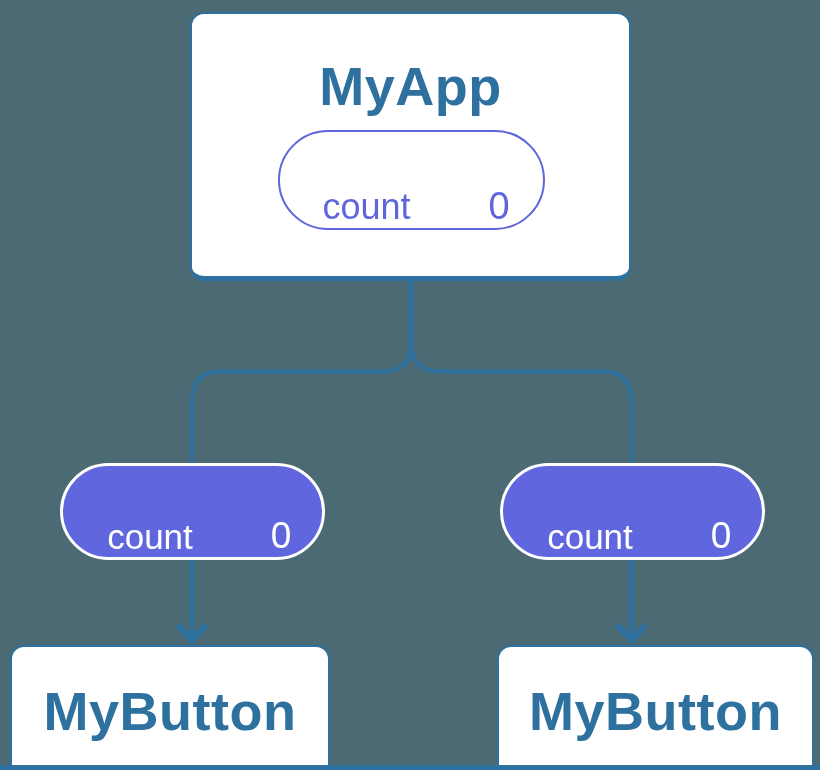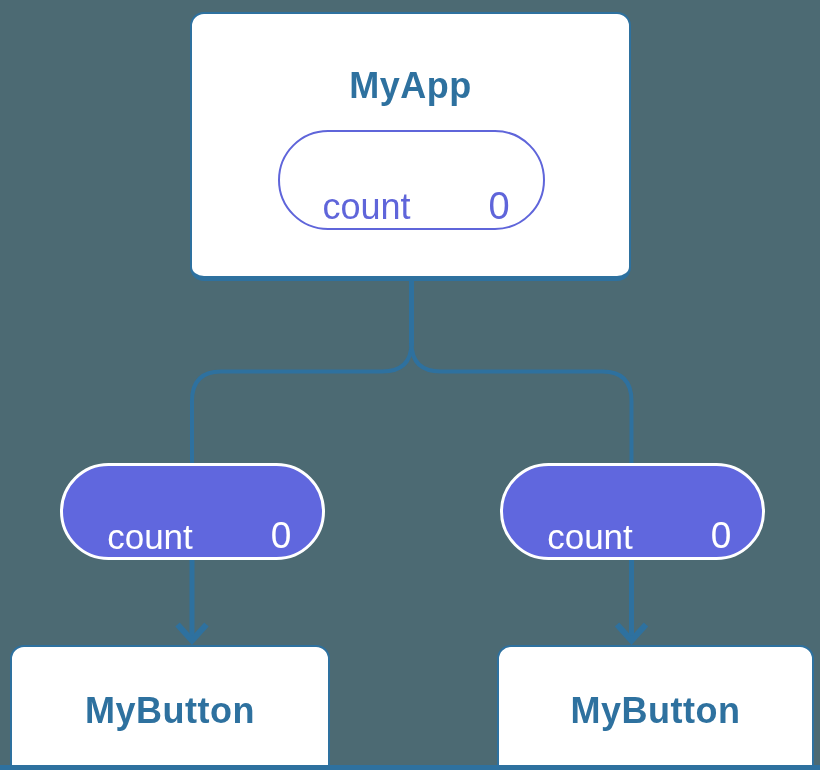--- a/index.html
+++ b/index.html
@@ -31,21 +31,21 @@
     z-index: 1;
   }
   .card-top    { left: 190px; top: 12px;  width: 441px; height: 269px; }
   .card-bottom { top: 645px; width: 320px; height: 135px;
                  display: flex; align-items: center; justify-content: center; }
   .card-bottom.left  { left: 10px; }
   .card-bottom.right { left: 497px; width: 317px; }
   .node-title {
     color: #2E719F;
     font-weight: 600;
-    font-size: 36px;
+    font-size: 54px;
     line-height: 48px;
     letter-spacing: 0.5px;
   }
   .card-top .node-title {
     position: absolute;
     left: 0; top: 48px;
     width: 100%;
     text-align: center;
   }
   .pill {

